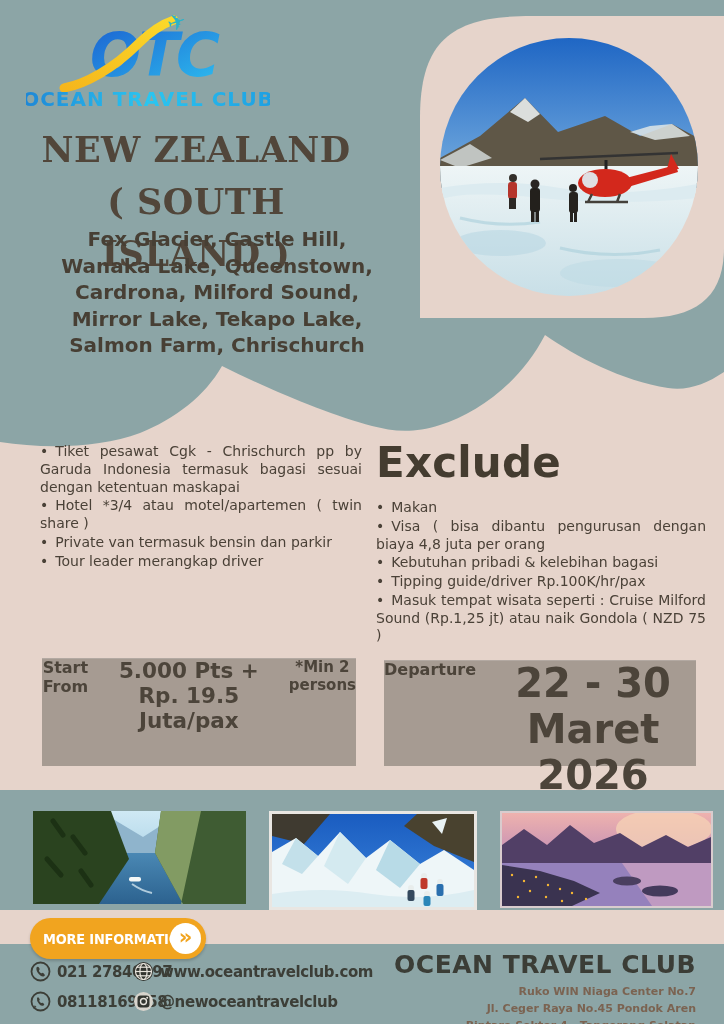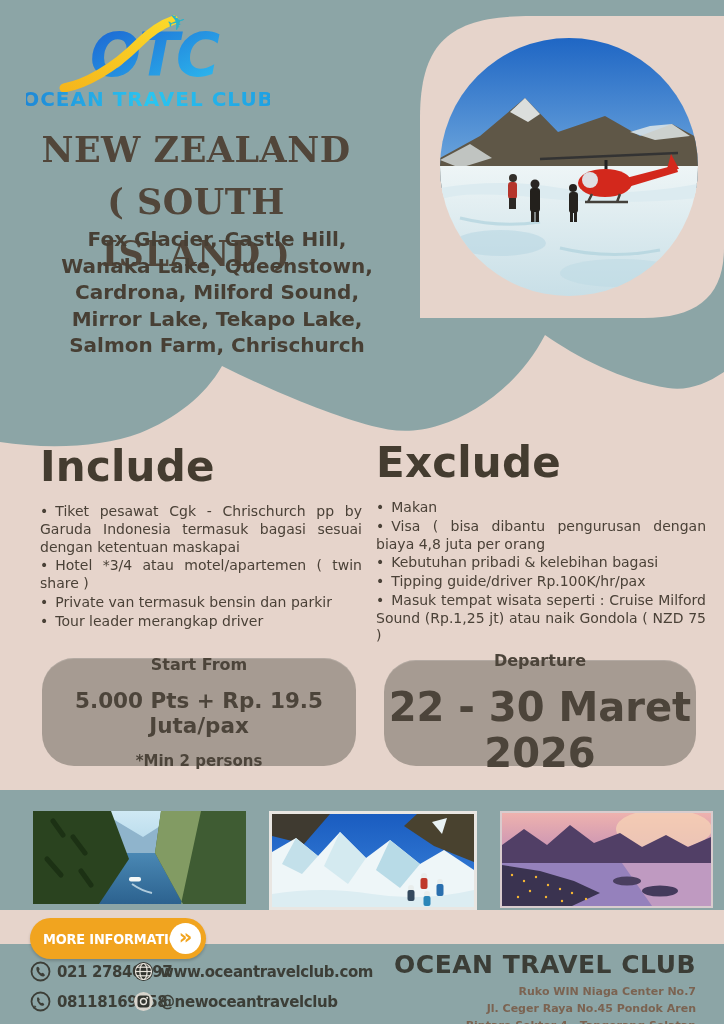--- a/index.html
+++ b/index.html
@@ -23,22 +23,22 @@
     font-size:20px;font-weight:bold;color:#473f34;line-height:1.33;}
   
   .col{color:#4a4137;}
   .col-include{left:40px;top:442px;width:322px;}
   .col-exclude{left:376px;top:438px;width:330px;}
   .col h2{margin:0 0 12px 0;font-size:42px;font-weight:bold;color:#443c30;letter-spacing:.2px;}
   .item{margin:1px 0;font-size:14px;line-height:1.27;text-align:justify;}
   .blt{margin-right:7px;}
   
   .info-box{background:#a69b92;color:#4c443a;text-align:center;
-    display:flex;flex-direction:column;justify-content:center;gap:14px;
-    box-shadow:inset 0 1px 0 rgba(255,255,255,.15);border-radius:32px;}
+    display:flex;flex-direction:row;justify-content:center;gap:14px;
+    box-shadow:inset 0 1px 0 rgba(255,255,255,.15);}
   .price-box{left:42px;top:658px;width:314px;height:108px;}
   .departure-box{left:384px;top:660px;width:312px;height:106px;}
   .box-label{font-size:16px;font-weight:bold;}
   .price-value{font-size:21.5px;font-weight:bold;}
   .departure-value{font-size:40px;font-weight:bold;}
   .box-note{font-size:15px;font-weight:bold;}
   
   .bottom-band{left:0;top:790px;width:724px;height:234px;background:#8ca5a6;}
   .pink-band{left:0;top:910px;width:724px;height:34px;background:#e6d4cb;}
   .photos{left:33px;top:811px;display:flex;gap:23px;}
@@ -154,21 +154,20 @@
     </svg>
   </div>
 
   <div class="abs title">
     <div>NEW ZEALAND</div>
     <div>( SOUTH ISLAND )</div>
   </div>
   <div class="abs destinations">Fox Glacier, Castle Hill, Wanaka Lake, Queenstown, Cardrona, Milford Sound, Mirror Lake, Tekapo Lake, Salmon Farm, Chrischurch</div>
 
   <div class="abs col col-include">
-    <h2>Include</h2>
     <p class="item"><span class="blt">•</span><span>Tiket pesawat  Cgk - Chrischurch pp by Garuda Indonesia termasuk bagasi sesuai dengan ketentuan maskapai</span></p>
     <p class="item"><span class="blt">•</span><span>Hotel *3/4 atau motel/apartemen ( twin share )</span></p>
     <p class="item"><span class="blt">•</span><span>Private van termasuk bensin dan parkir</span></p>
     <p class="item"><span class="blt">•</span><span>Tour leader merangkap driver</span></p>
   </div>
 
   <div class="abs col col-exclude">
     <h2>Exclude</h2>
     <p class="item"><span class="blt">•</span><span>Makan</span></p>
     <p class="item"><span class="blt">•</span><span>Visa ( bisa dibantu pengurusan dengan biaya 4,8 juta per orang</span></p>

